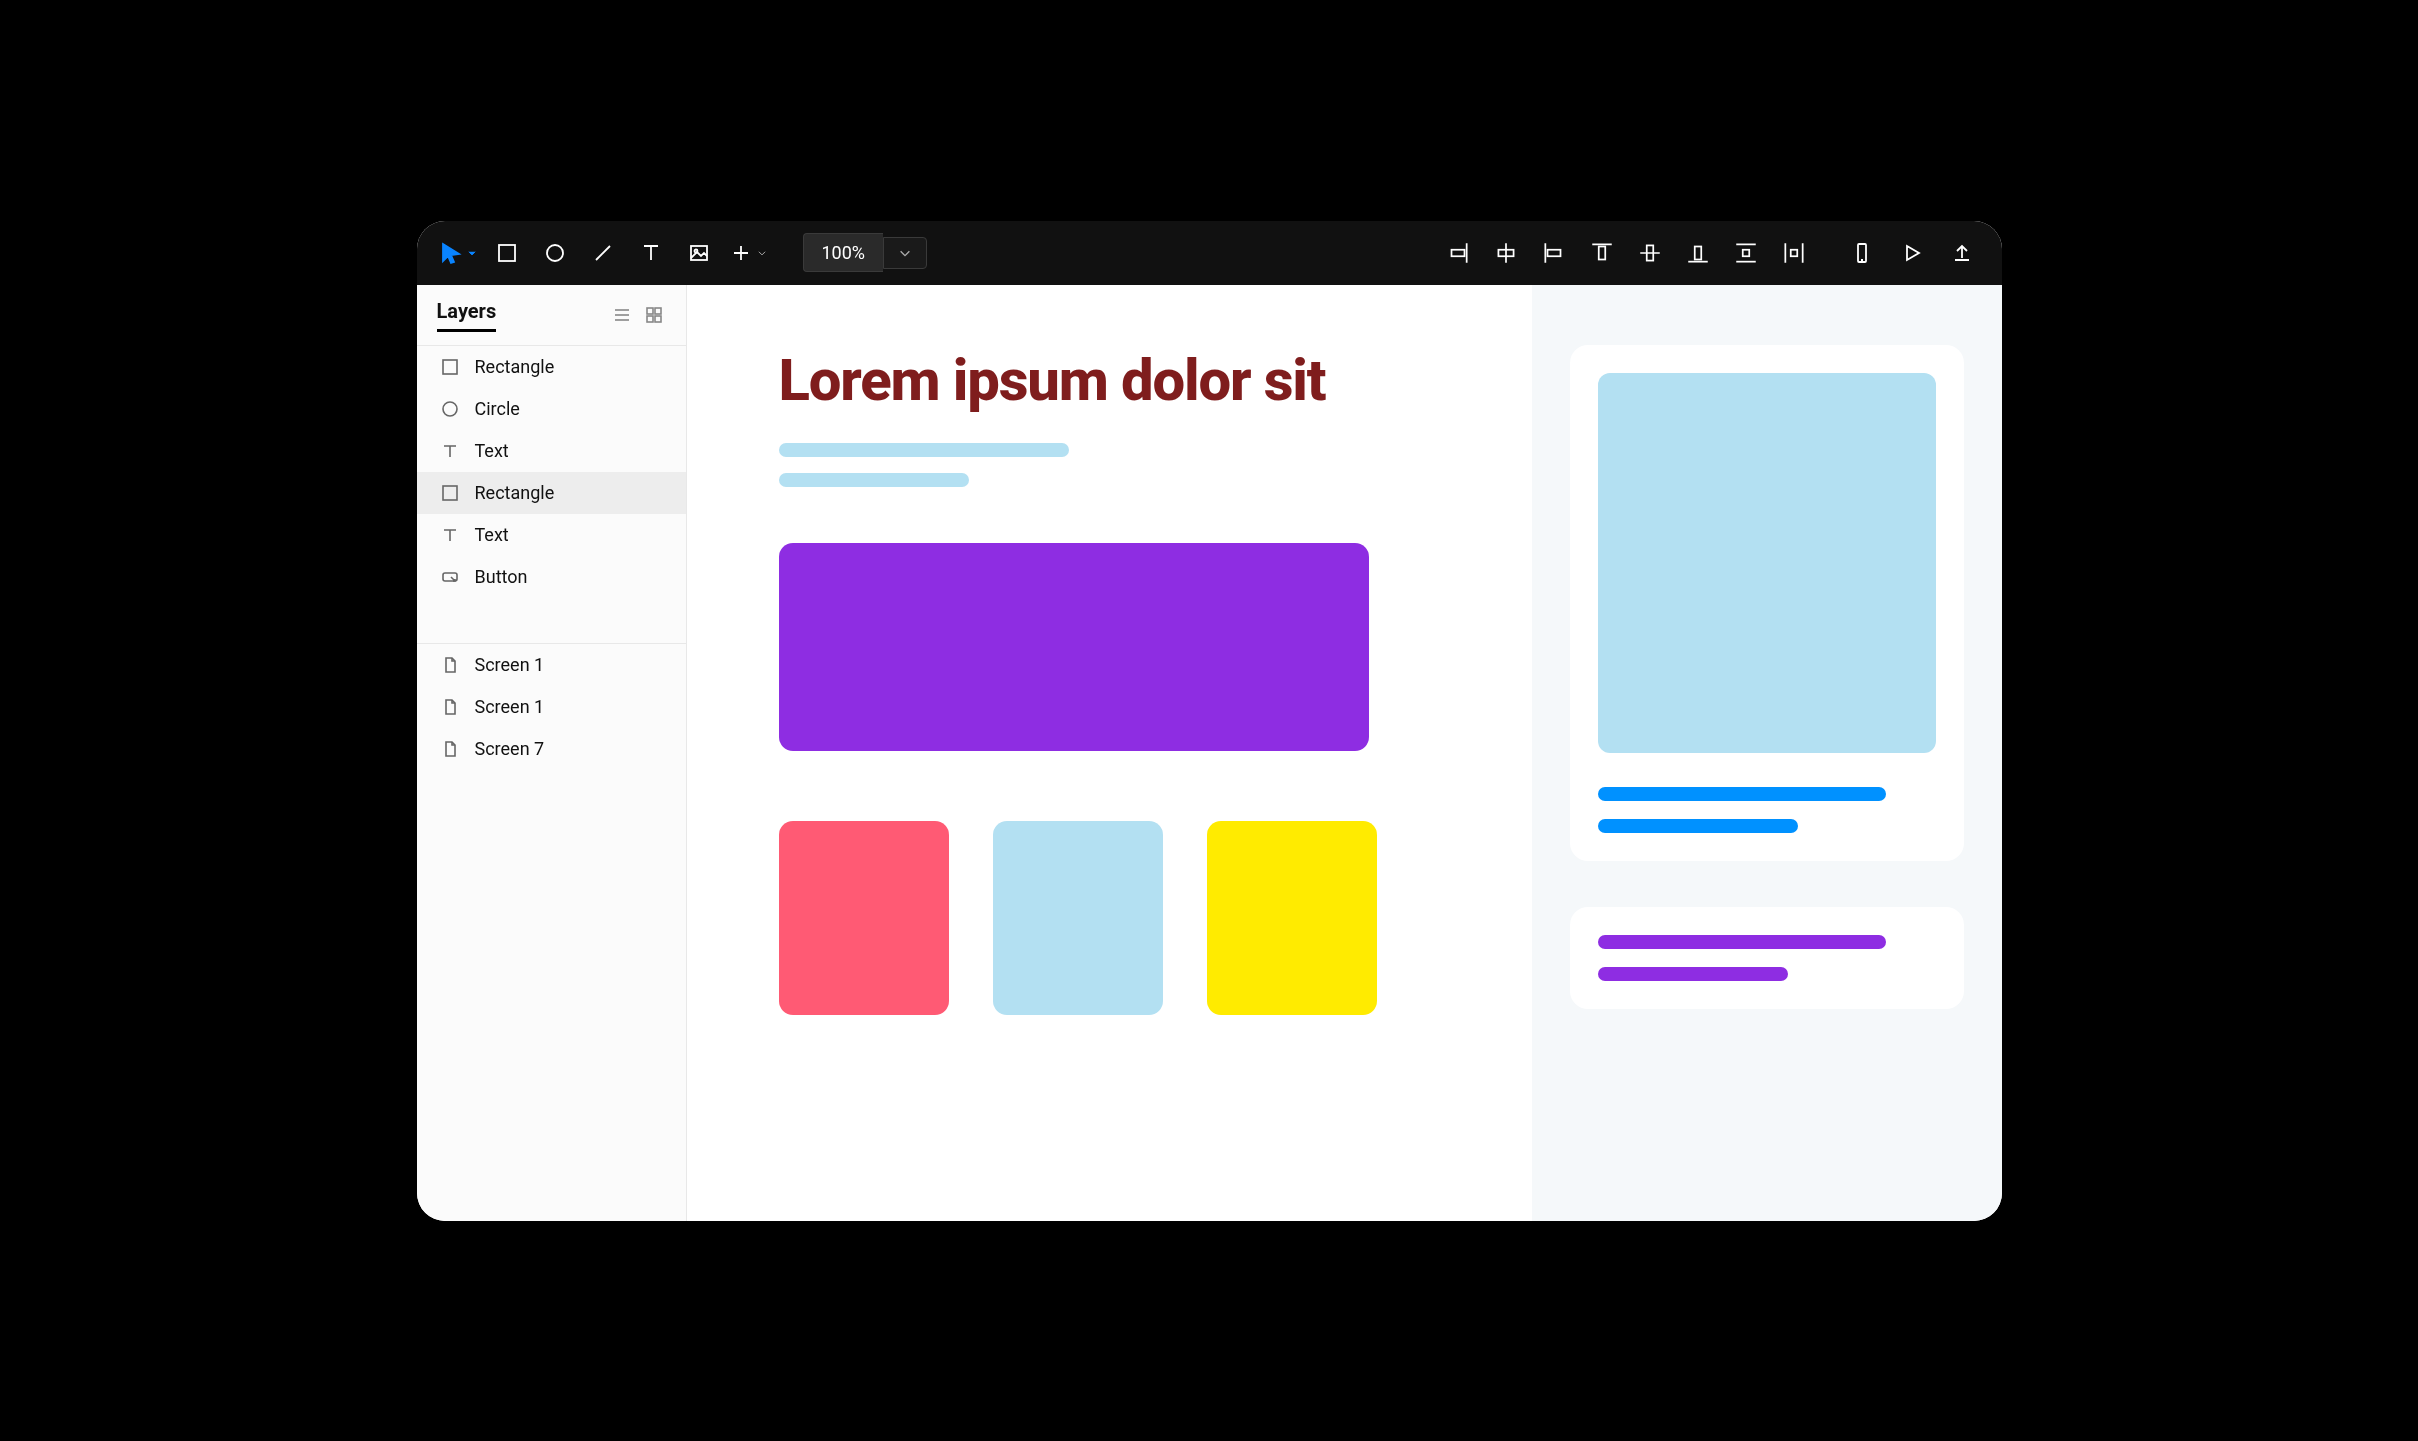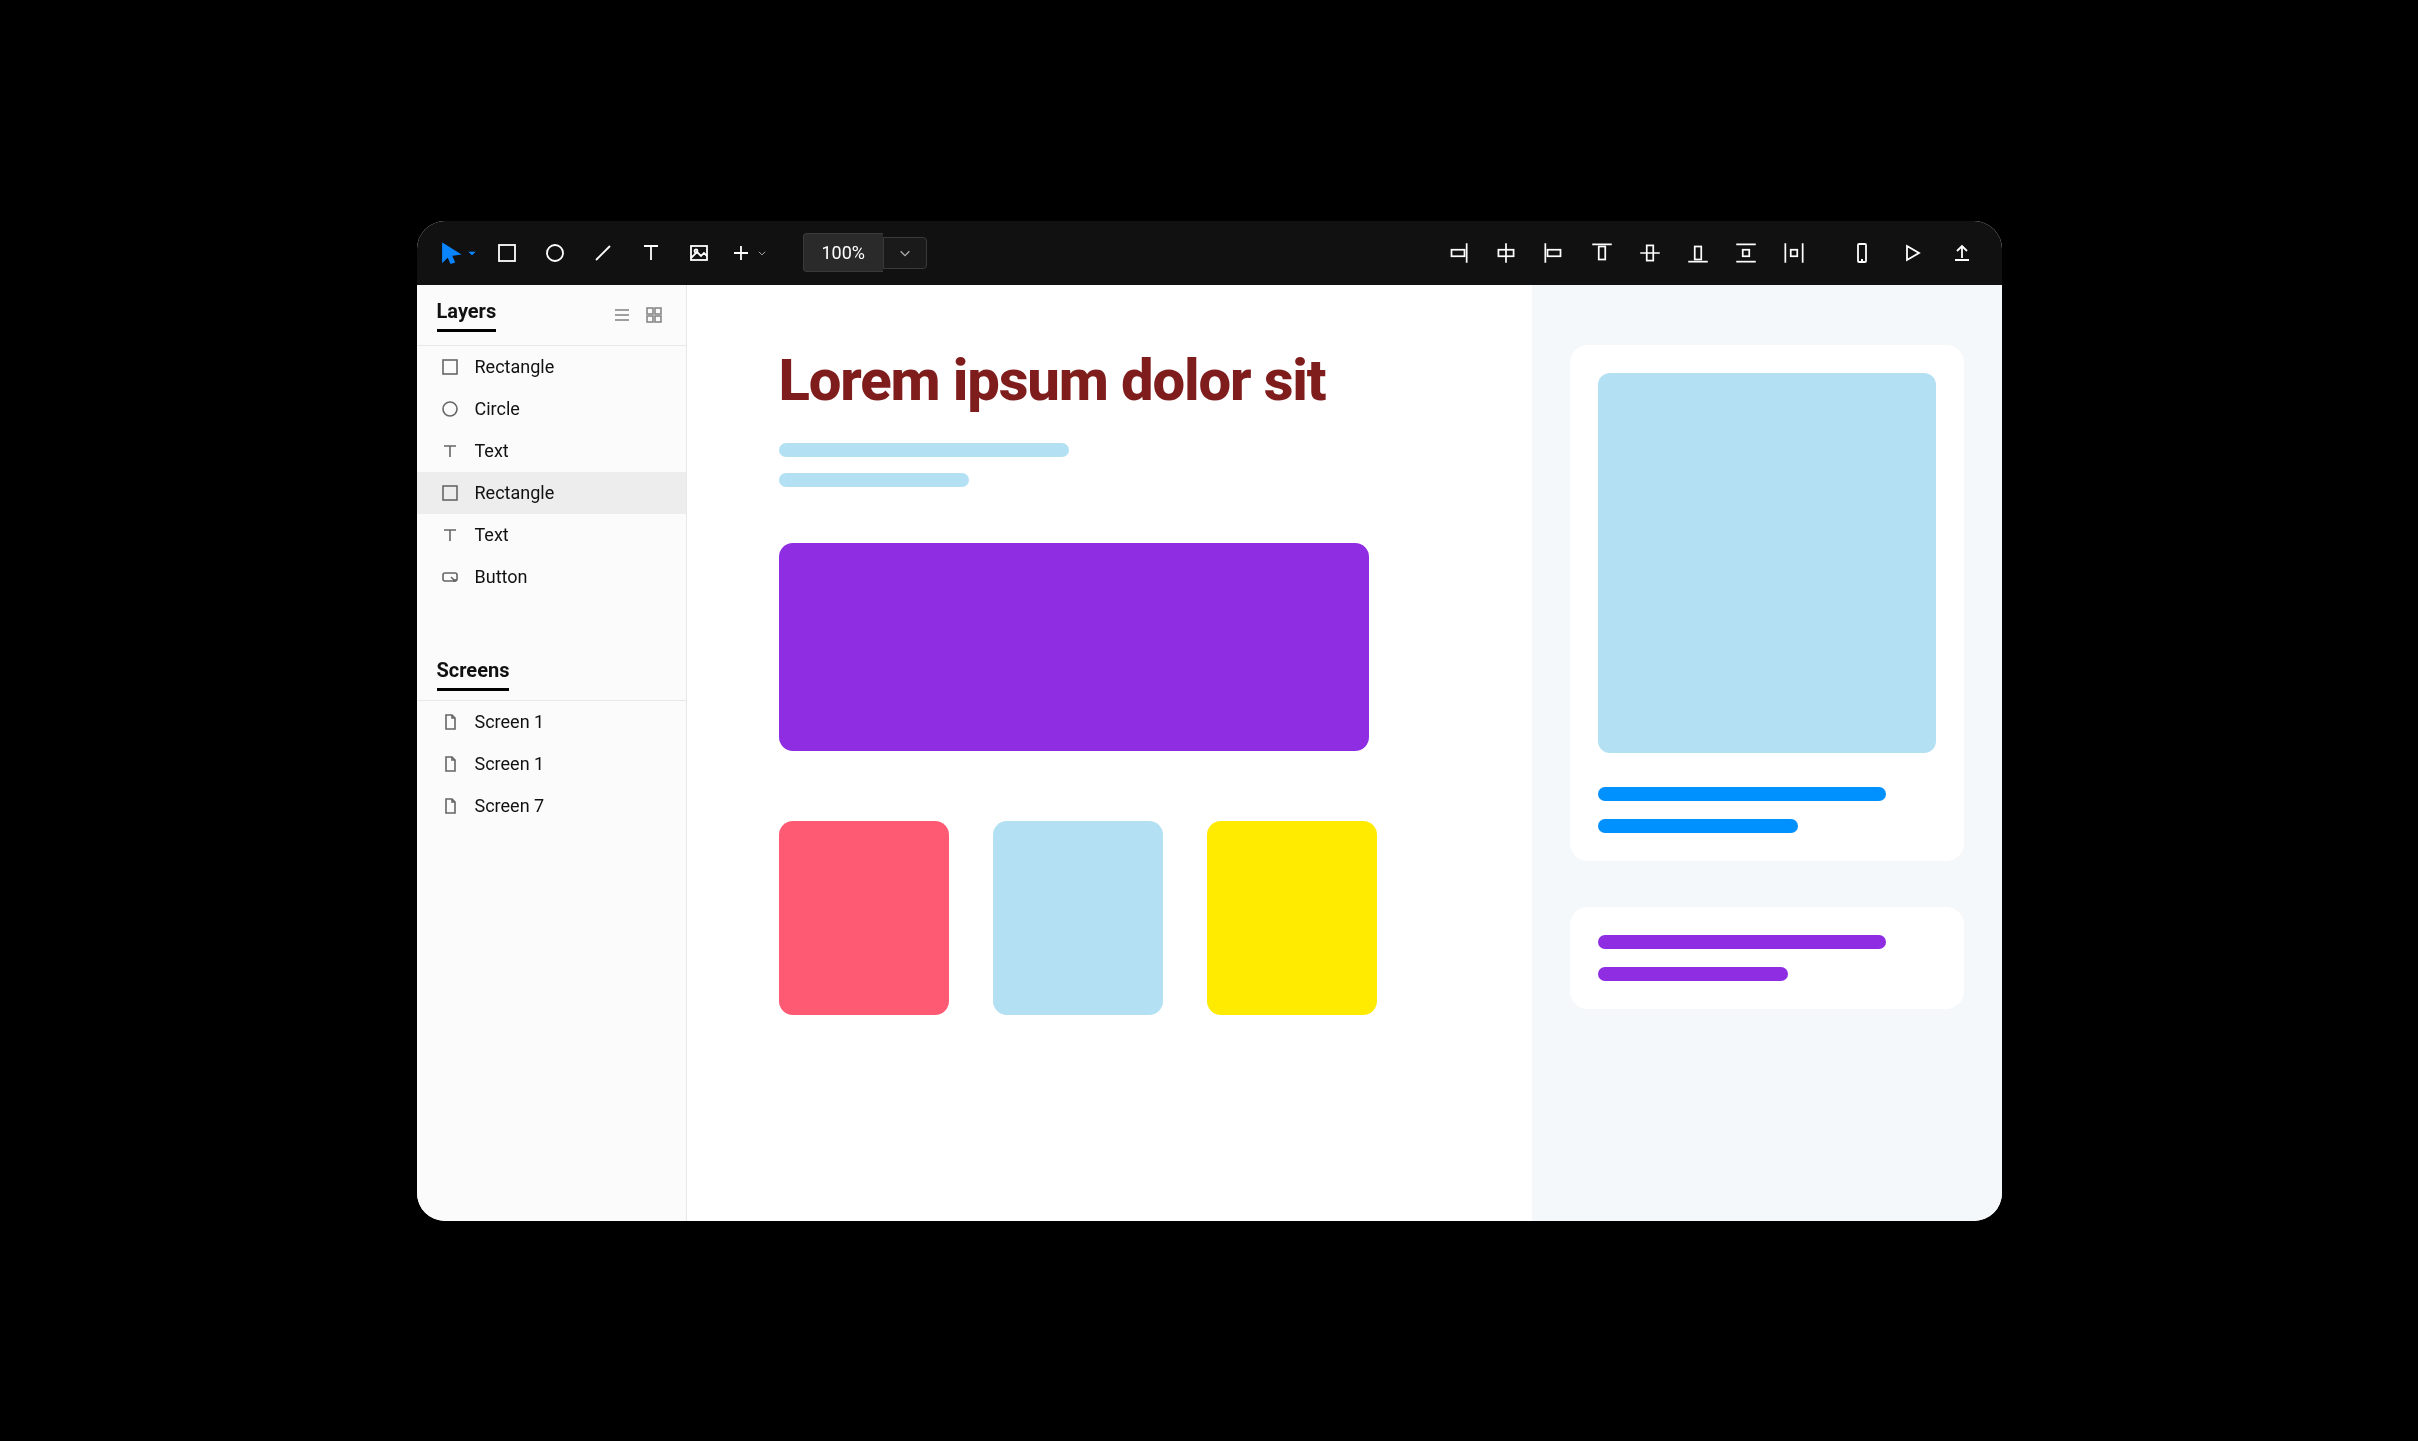--- a/index.html
+++ b/index.html
@@ -322,23 +322,20 @@
                   <rect x="2" y="5" width="14" height="8" rx="2"></rect>
                   <path d="M10 9 L14 13 M12 13 L14 13 L14 11"></path>
                 </svg>
               </span>
               <span>Button</span>
             </div>
           </div>
 
         <div class="section-gap"></div>
 
-        <div class="screens-head">
-          <span class="screens-title">Screens</span>
-        </div>
         <div class="panel-divider"></div>
         <div class="screen-list" id="screen-list">
             <div class="screen-item">
               <span class="screen-icon">
                 <svg viewBox="0 0 18 18">
                   <path d="M5 2 H11 L14 5 V16 H5 Z"></path>
                   <path d="M11 2 V5 H14"></path>
                 </svg>
               </span>
               <span>Screen 1</span>

